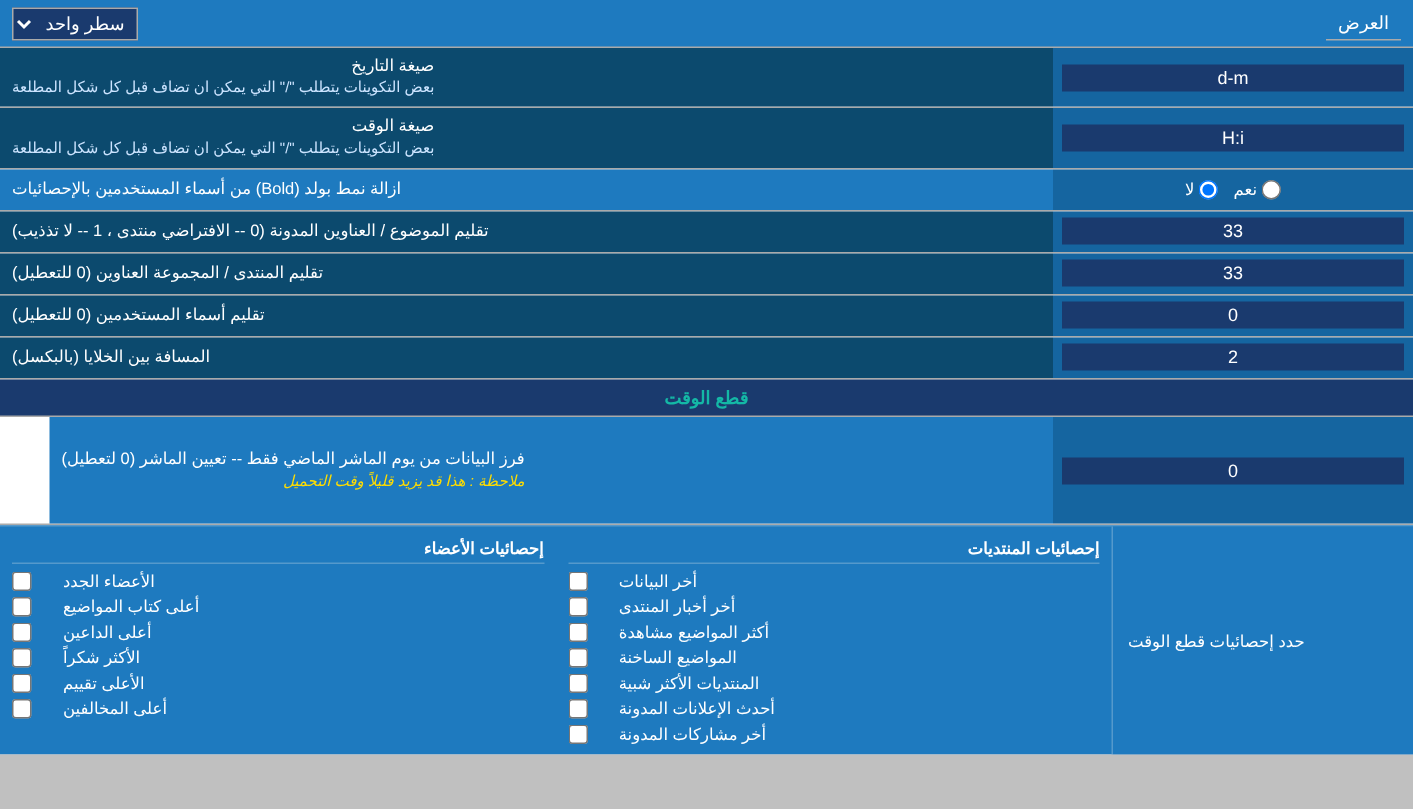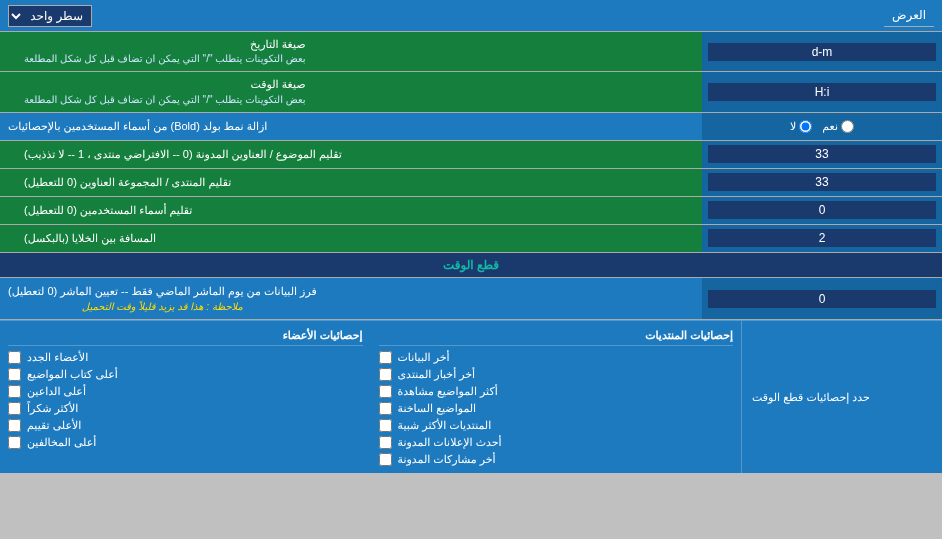--- a/index.html
+++ b/index.html
@@ -16,24 +16,24 @@
     }
 
     .row {
       display: flex;
       border-bottom: 1px solid #aaa;
       min-height: 28px;
       align-items: stretch;
     }
 
     .row-label {
-      background: #15803d;
+      background: #0c4a6e;
       color: #fff;
       flex: 1;
-      padding: 5px 24px;
+      padding: 5px 8px;
       display: flex;
       align-items: center;
       justify-content: flex-end;
       text-align: right;
       font-size: 11px;
       line-height: 1.4;
     }
 
     .row-input {
       background: #1565a0;
@@ -131,49 +131,50 @@
       display: flex;
       border-bottom: 1px solid #aaa;
       min-height: 36px;
       align-items: stretch;
     }
 
     .cutoff-row .row-label {
       background: #1e7abf;
       color: #fff;
       flex: 1;
-      padding: 5px 8px;
+      padding: 20px 8px;
       display: flex;
       flex-direction: column;
       align-items: flex-end;
       justify-content: center;
-      text-align: center;
+      text-align: right;
       font-size: 11px;
       line-height: 1.5;
+      margin-left: 33px;
     }
 
     .cutoff-row .row-label .note {
       color: #ffdd00;
       font-size: 10px;
     }
 
     .stats-col-header {
       color: #fff;
       font-weight: bold;
       font-size: 11px;
       text-align: right;
       padding: 3px 0;
       border-bottom: 1px solid #5599cc;
       margin-bottom: 3px;
     }
 
     .stats-item {
       display: flex;
       align-items: flex-start;
-      gap: 6px;
+      gap: 21px;
       padding: 2px 0;
       justify-content: flex-end;
     }
 
     .stats-item label {
       color: #fff;
       font-size: 11px;
       text-align: right;
     }
 

